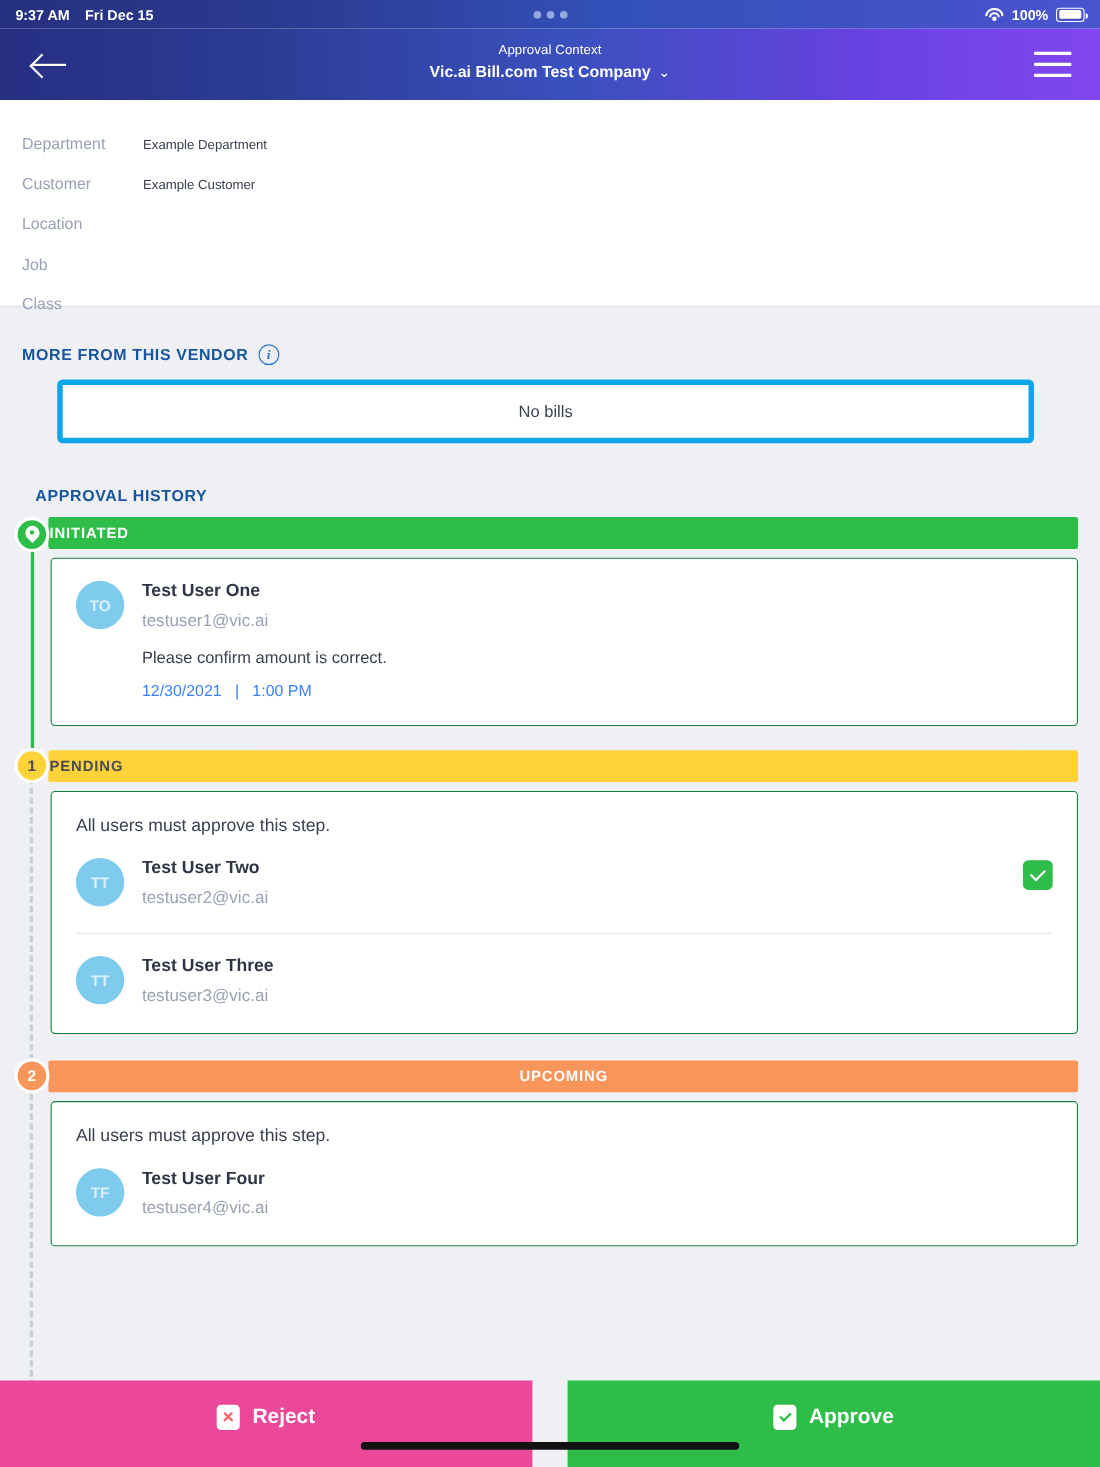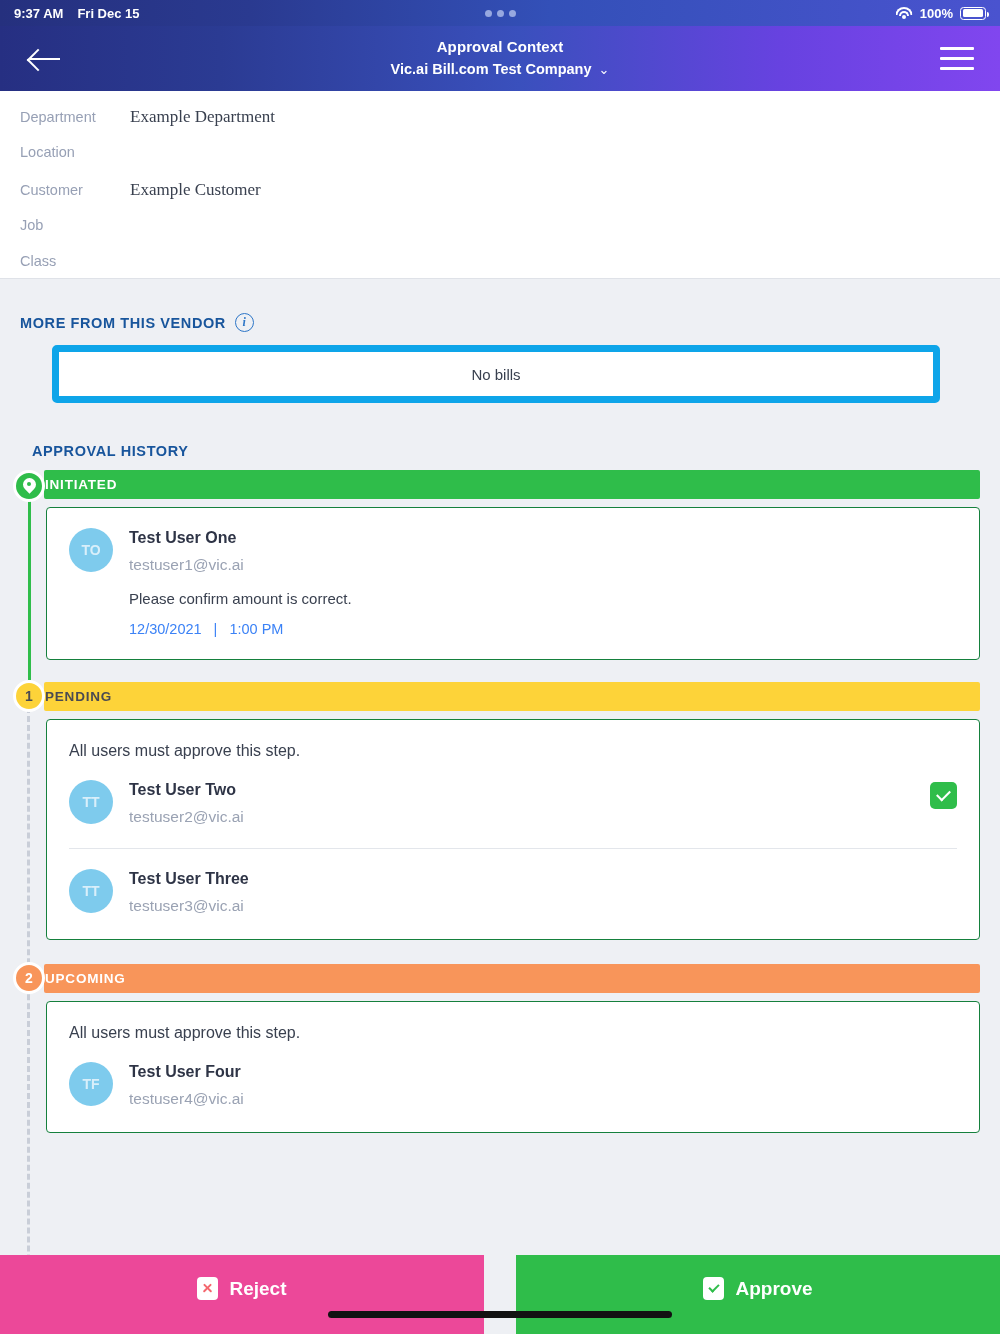--- a/index.html
+++ b/index.html
@@ -48,53 +48,53 @@
   .arrow-l::before{
     content:""; position:absolute; left:0; top:9px; width:30px; height:2.4px; background:#fff;
   }
   .arrow-l::after{
     content:""; position:absolute; left:0px; top:3px; width:14px; height:14px;
     border-left:2.4px solid #fff; border-bottom:2.4px solid #fff; transform:rotate(45deg);
   }
   .nav-titles{
     position:absolute; left:0; right:0; top:12px; text-align:center;
   }
-  .nav-title{ font-size:15px; font-weight:bold; letter-spacing:.1px; }
+  .nav-title{ font-size:12px; font-weight:normal; letter-spacing:.1px; }
   .nav-sub{ font-size:14.5px; font-weight:bold; margin-top:6px; }
   .nav-sub .chev{ display:inline-block; margin-left:3px; font-weight:normal; font-size:13px; }
   .nav-menu{
     position:absolute; right:14px; top:0; height:65px; width:58px;
     display:flex; flex-direction:column; align-items:center; justify-content:center; gap:7px; cursor:pointer;
   }
   .nav-menu span{ display:block; width:34px; height:3px; background:#fff; border-radius:1px; }
 
   
   .fields{
     position:absolute; top:91px; left:0; width:1000px; height:188px;
     background:#fff; border-bottom:1px solid #dfe2e8;
-    padding:16px 0 0 0;
+    padding:32px 0 0 0;
   }
   .field-row{ display:flex; align-items:baseline; height:36.5px; padding-left:20px; }
   .field-label{ width:110px; font-size:14.5px; color:#97a0b5; }
-  .field-value{ font-size:17px; color:#39404f;font-family:Liberation Serif, serif; }
+  .field-value{ font-size:12px; color:#39404f; }
 
   
   .sec-title{
     font-size:14.5px; font-weight:bold; color:#18559c; letter-spacing:.6px;
     display:flex; align-items:center; gap:9px;
   }
   .more-vendor{ position:absolute; top:313px; left:20px; }
   .info-ic{
     width:19px; height:19px; border-radius:50%; border:1.6px solid #2d76c7;
     color:#2d76c7; font-size:12px; font-style:italic; font-weight:bold;
     display:flex; align-items:center; justify-content:center; font-family:"Liberation Serif",serif;
   }
   .vendor-card{
     position:absolute; top:345px; left:52px; width:888px; height:58px;
-    background:#fff; border:7px solid #0ea5e9; border-radius:5px;
+    background:#fff; border:5px solid #0ea5e9; border-radius:5px;
     display:flex; align-items:center; justify-content:center;
     font-size:15px; color:#39404f;
   }
 
   
   .hist-title{ position:absolute; top:443px; left:32px; }
 
   .timeline{ position:absolute; top:470px; left:0; width:1000px; }
   .tl-line-green{
     position:absolute; left:28px; top:10px; width:3px; height:200px; background:#2fbd4a;
@@ -106,21 +106,21 @@
 
   .step{ position:relative; }
   .banner{
     position:relative; margin-left:44px; width:936px; height:29px;
     display:flex; align-items:center; padding-left:1px;
     font-size:13.5px; font-weight:bold; letter-spacing:.8px; color:#fff;
     border-radius:2px;
   }
   .banner.green{ background:#2fbd4a; }
   .banner.yellow{ background:#fdd339; color:#4a4a52; }
-  .banner.orange{ background:#f8955a; }
+  .banner.orange{ background:#f8955a;justify-content:center; }
 
   .marker{
     position:absolute; left:13px; width:32px; height:32px; border-radius:50%;
     border:3px solid #fff; display:flex; align-items:center; justify-content:center;
     font-size:14px; font-weight:bold; color:#fff; z-index:4;
   }
   .marker.green{ background:#2fbd4a; }
   .marker.yellow{ background:#fdd339; color:#4a4a52; }
   .marker.orange{ background:#f8955a; }
   .pin{ width:13px; height:16px; position:relative; }
@@ -231,26 +231,26 @@
       <span></span>
   </div>
 </div>
 
 <div class="fields">
   <div class="field-row">
     <div class="field-label">Department</div>
     <div class="field-value">Example Department</div>
   </div>
   <div class="field-row">
+    <div class="field-label">Customer</div>
+    <div class="field-value">Example Customer</div>
+  </div>
+  <div class="field-row">
     <div class="field-label">Location</div>
     <div class="field-value"></div>
-  </div>
-  <div class="field-row">
-    <div class="field-label">Customer</div>
-    <div class="field-value">Example Customer</div>
   </div>
   <div class="field-row">
     <div class="field-label">Job</div>
     <div class="field-value"></div>
   </div>
   <div class="field-row">
     <div class="field-label">Class</div>
     <div class="field-value"></div>
   </div>
 </div>

